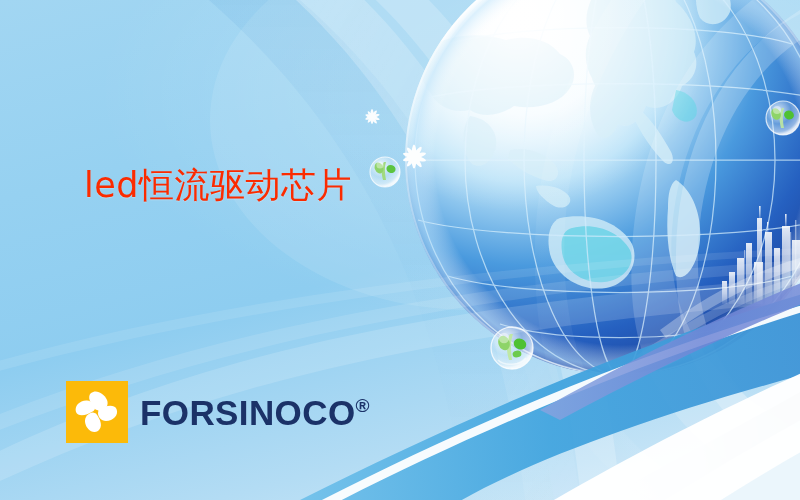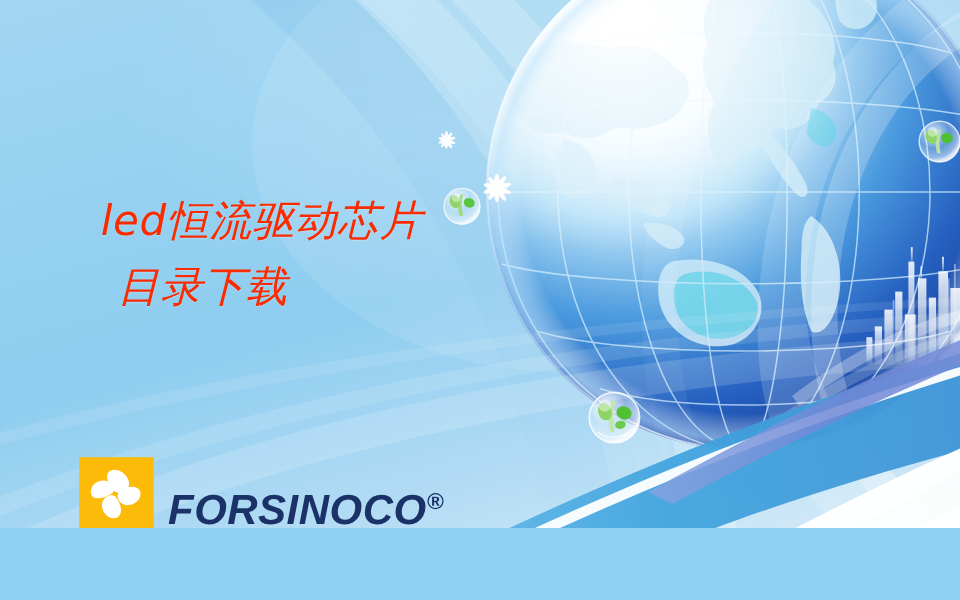--- a/index.html
+++ b/index.html
@@ -2,26 +2,25 @@
 <html><head>
 <meta charset="utf-8">
 <title>FORSINOCO LED Banner</title>
 <style>
   * { margin:0; padding:0; box-sizing:border-box; }
   html,body { width:800px; height:500px; overflow:hidden; background:#8fd0f2; }
   body { font-family:"Liberation Sans", sans-serif; }
 
   #banner {
     position:relative;
-    width:800px; height:440px;
+    width:800px; height:500px;
     overflow:hidden;
     background:
       radial-gradient(120% 90% at 78% 18%, rgba(255,255,255,0.28) 0%, rgba(255,255,255,0.0) 55%),
       linear-gradient(165deg, #a2d6f2 0%, #96d1f1 28%, #8ecdf0 52%, #b3dcf4 78%, #d8ecf9 100%);
-    font-style: italic;
   }
 
   
   #bgart { position:absolute; inset:0; width:800px; height:500px; }
 
   
   #headline {
     position:absolute;
     left:84px; top:162px;
     width:420px;
@@ -32,21 +31,21 @@
     text-shadow:0 1px 1px rgba(255,255,255,0.25);
   }
   #headline .l1 { font-size:35px; display:block; white-space:nowrap; }
   #headline .l2 { font-size:35px; display:block; white-space:nowrap; padding-left:14px; margin-top:9px; }
 
   
   #logo {
     position:absolute;
     left:66px; top:381px;
     display:flex;
-    align-items:flex-end;
+    align-items:center;
   }
   #logo-mark {
     width:62px; height:62px;
     background:#fcba09;
     position:relative;
     flex:0 0 auto;
   }
   #logo-mark svg { position:absolute; left:0; top:0; }
   #logo-text {
     margin-left:12px;
@@ -334,21 +333,20 @@
         <ellipse cx="776" cy="114" rx="4.6" ry="6.0" fill="#8ed468" transform="rotate(-22 776 114)"></ellipse>
         <ellipse cx="789" cy="115" rx="5.0" ry="4.4" fill="#4fc133" transform="rotate(18 789 115)"></ellipse>
         <circle cx="777" cy="110" r="4.0" fill="#ffffff" opacity="0.40"></circle>
       </g>
 
     </g>
   </svg>
 
   <div id="headline">
     <span class="l1">led恒流驱动芯片</span>
-    <span class="l2">目录下载</span>
   </div>
 
   <div id="logo">
     <div id="logo-mark">
       <svg width="62" height="62" viewBox="0 0 62 62" xmlns="http://www.w3.org/2000/svg">
         <g fill="#ffffff">
 
           <path d="M29.5,28.5 C 24,22 21,16 25,12 C 30,8 38,12 41,19 C 43,24 40,29 34,30 Z"></path>
           <path d="M32.5,29 C 40,24 48,23 50.5,28 C 53,34 47,40 40,40 C 35,40 32,36 32,32 Z"></path>
           <path d="M30,32.5 C 35,39 37,46 32,50 C 26,53 20,48 19,41 C 18.5,36 22,32 27,31.5 Z"></path>

